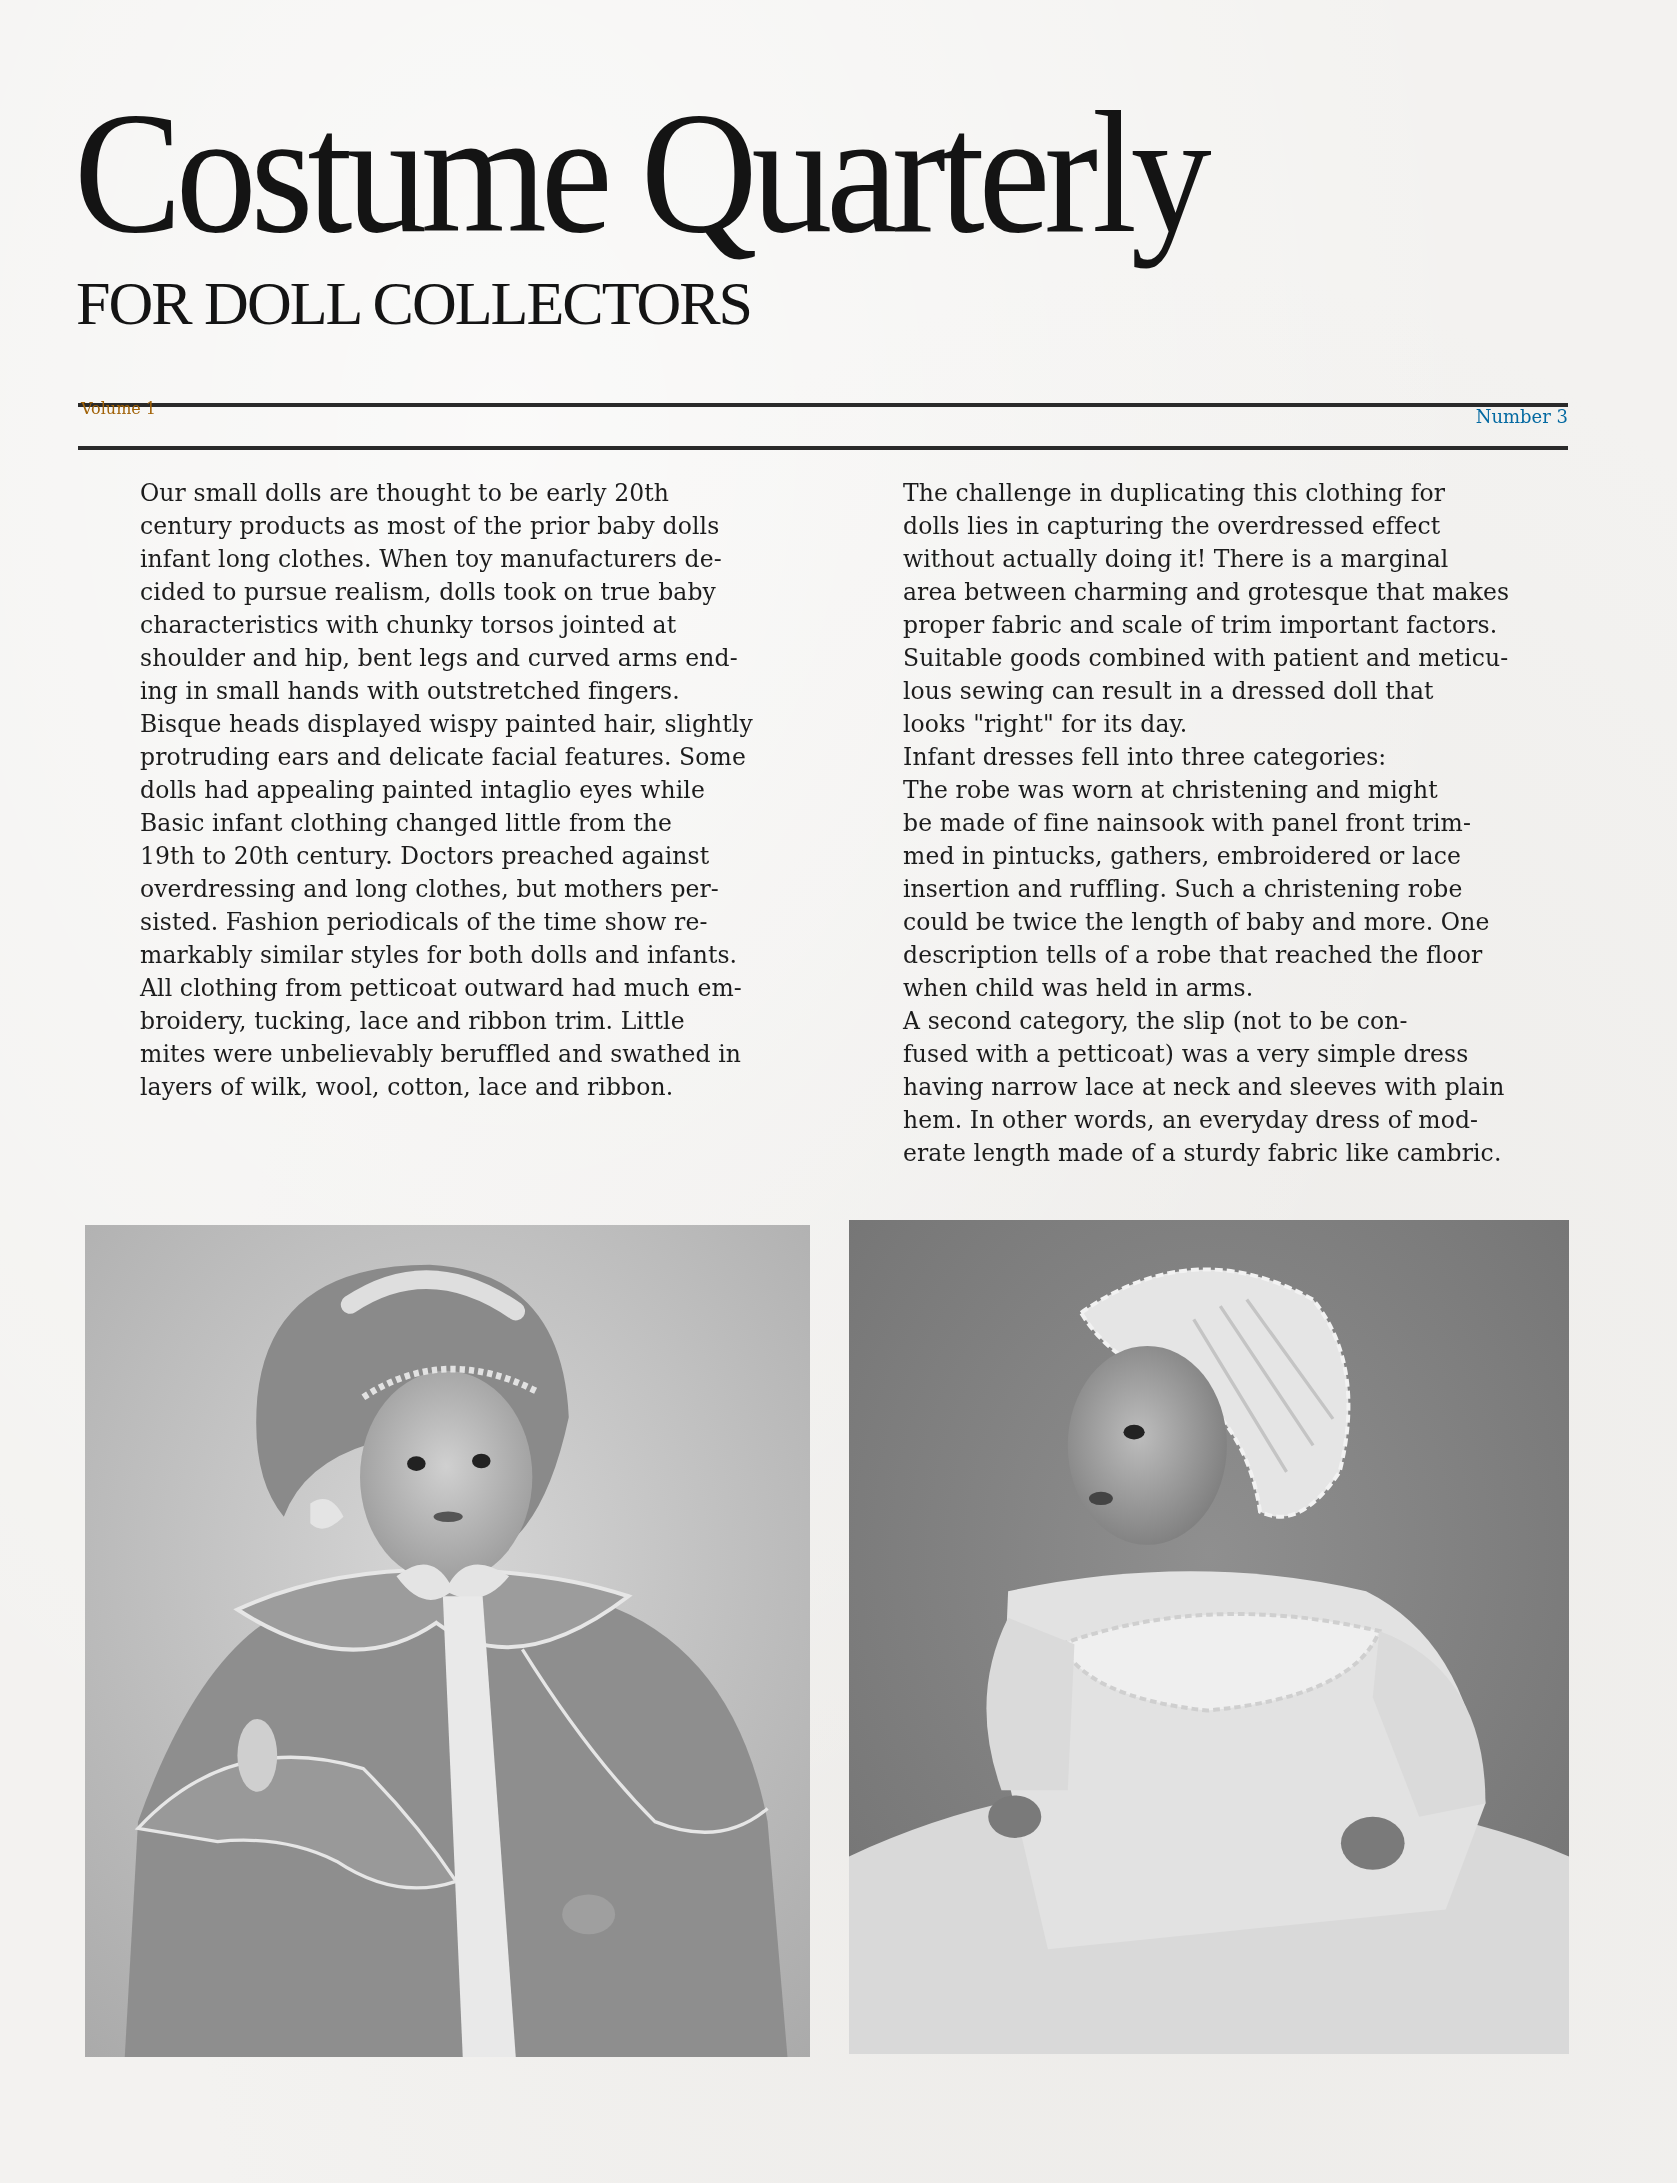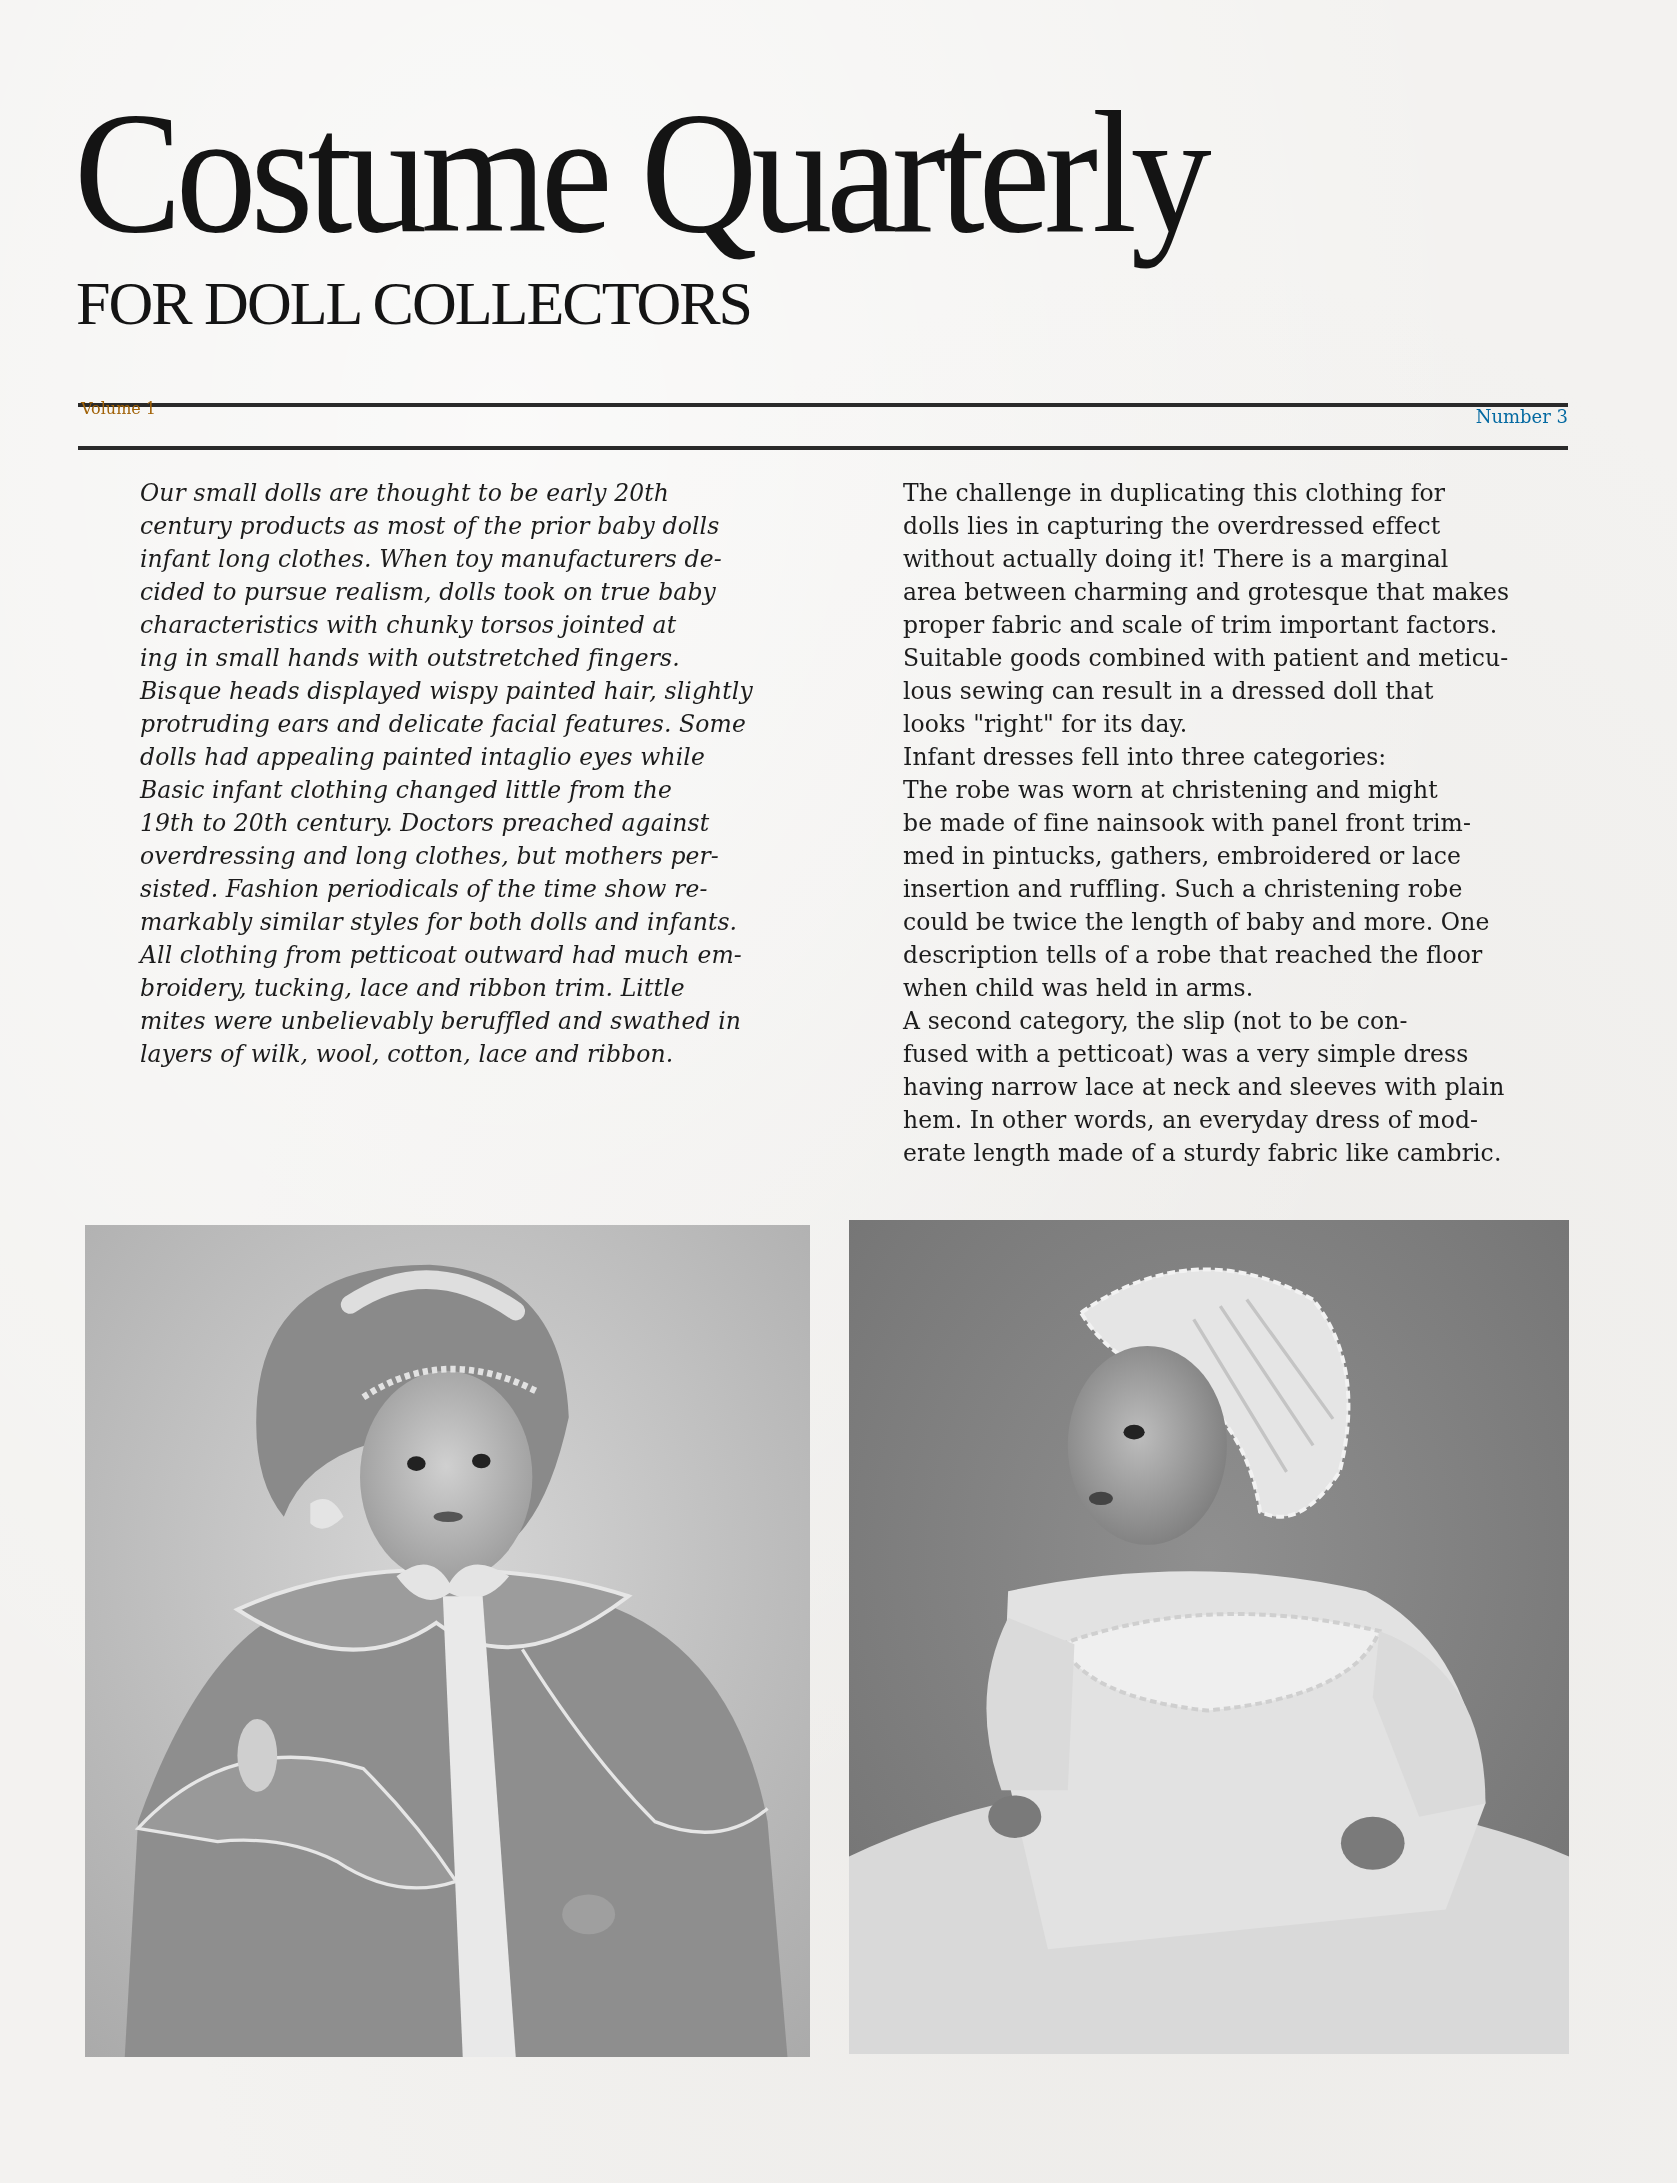--- a/index.html
+++ b/index.html
@@ -75,21 +75,21 @@
     .column {
       position: absolute;
       top: 477px;
       width: 736px;
       font-family: "DejaVu Serif", serif;
       font-size: 23.5px;
       line-height: 33px;
       color: #1c1c1c;
       letter-spacing: 0.1px;
     }
-    .column.left { left: 74px; font-style: italic; }
+    .column.left { left: 74px; }
     .column.right { left: 837px; }
     .column p {
       margin: 0;
       text-align: justify;
       text-align-last: left;
     }
     .column p.indent {
       text-indent: 66px;
     }
     .line { display: block; white-space: nowrap; }
@@ -135,20 +135,21 @@
   <div class="rule bottom"></div>
 </header>
 
 <section class="column left">
   <p class="indent">
     <span class="line">Our small dolls are thought to be early 20th</span>
     <span class="line">century products as most of the prior baby dolls</span>
     <span class="line">infant long clothes.  When toy manufacturers de-</span>
     <span class="line">cided to pursue realism, dolls took on true baby</span>
     <span class="line">characteristics with chunky torsos jointed at</span>
+    <span class="line">shoulder and hip, bent legs and curved arms end-</span>
     <span class="line">ing in small hands with outstretched fingers.</span>
     <span class="line">Bisque heads displayed wispy painted hair, slightly</span>
     <span class="line">protruding ears and delicate facial features.  Some</span>
     <span class="line">dolls had appealing painted intaglio eyes while</span>
   </p>
   <p class="indent">
     <span class="line">Basic infant clothing changed little from the</span>
     <span class="line">19th to 20th century.  Doctors preached against</span>
     <span class="line">overdressing and long clothes, but mothers per-</span>
     <span class="line">sisted.  Fashion periodicals of the time show re-</span>

